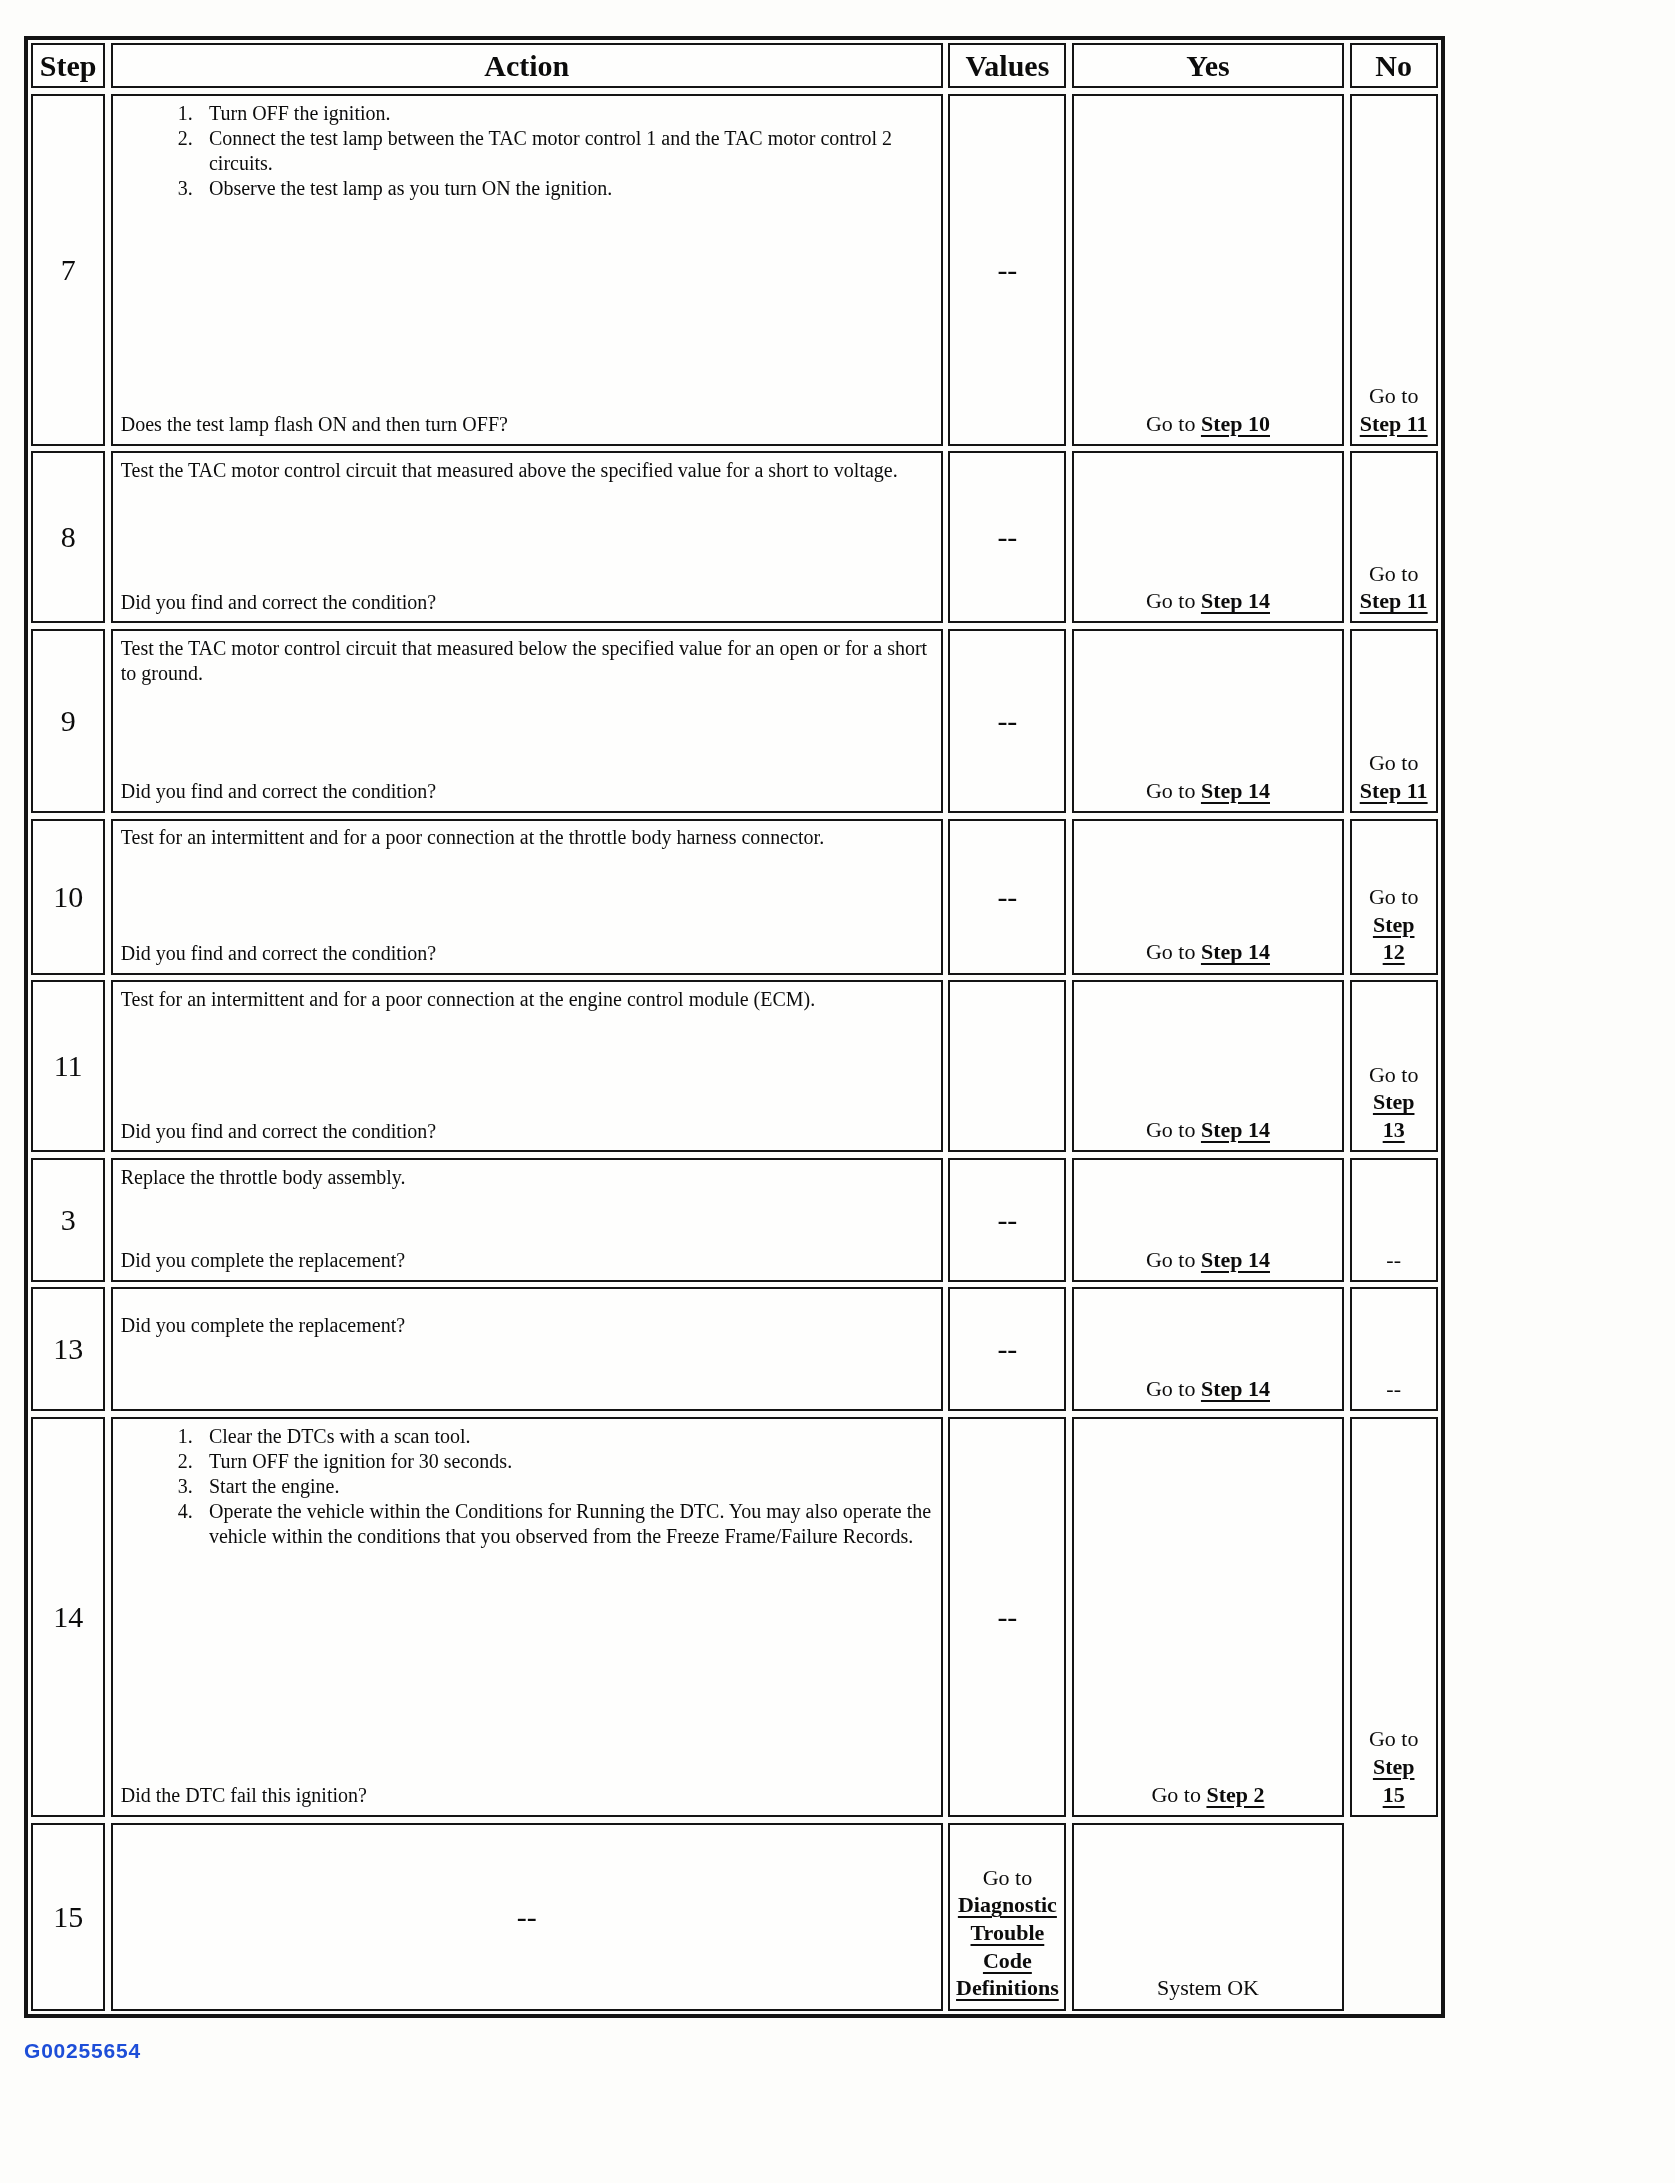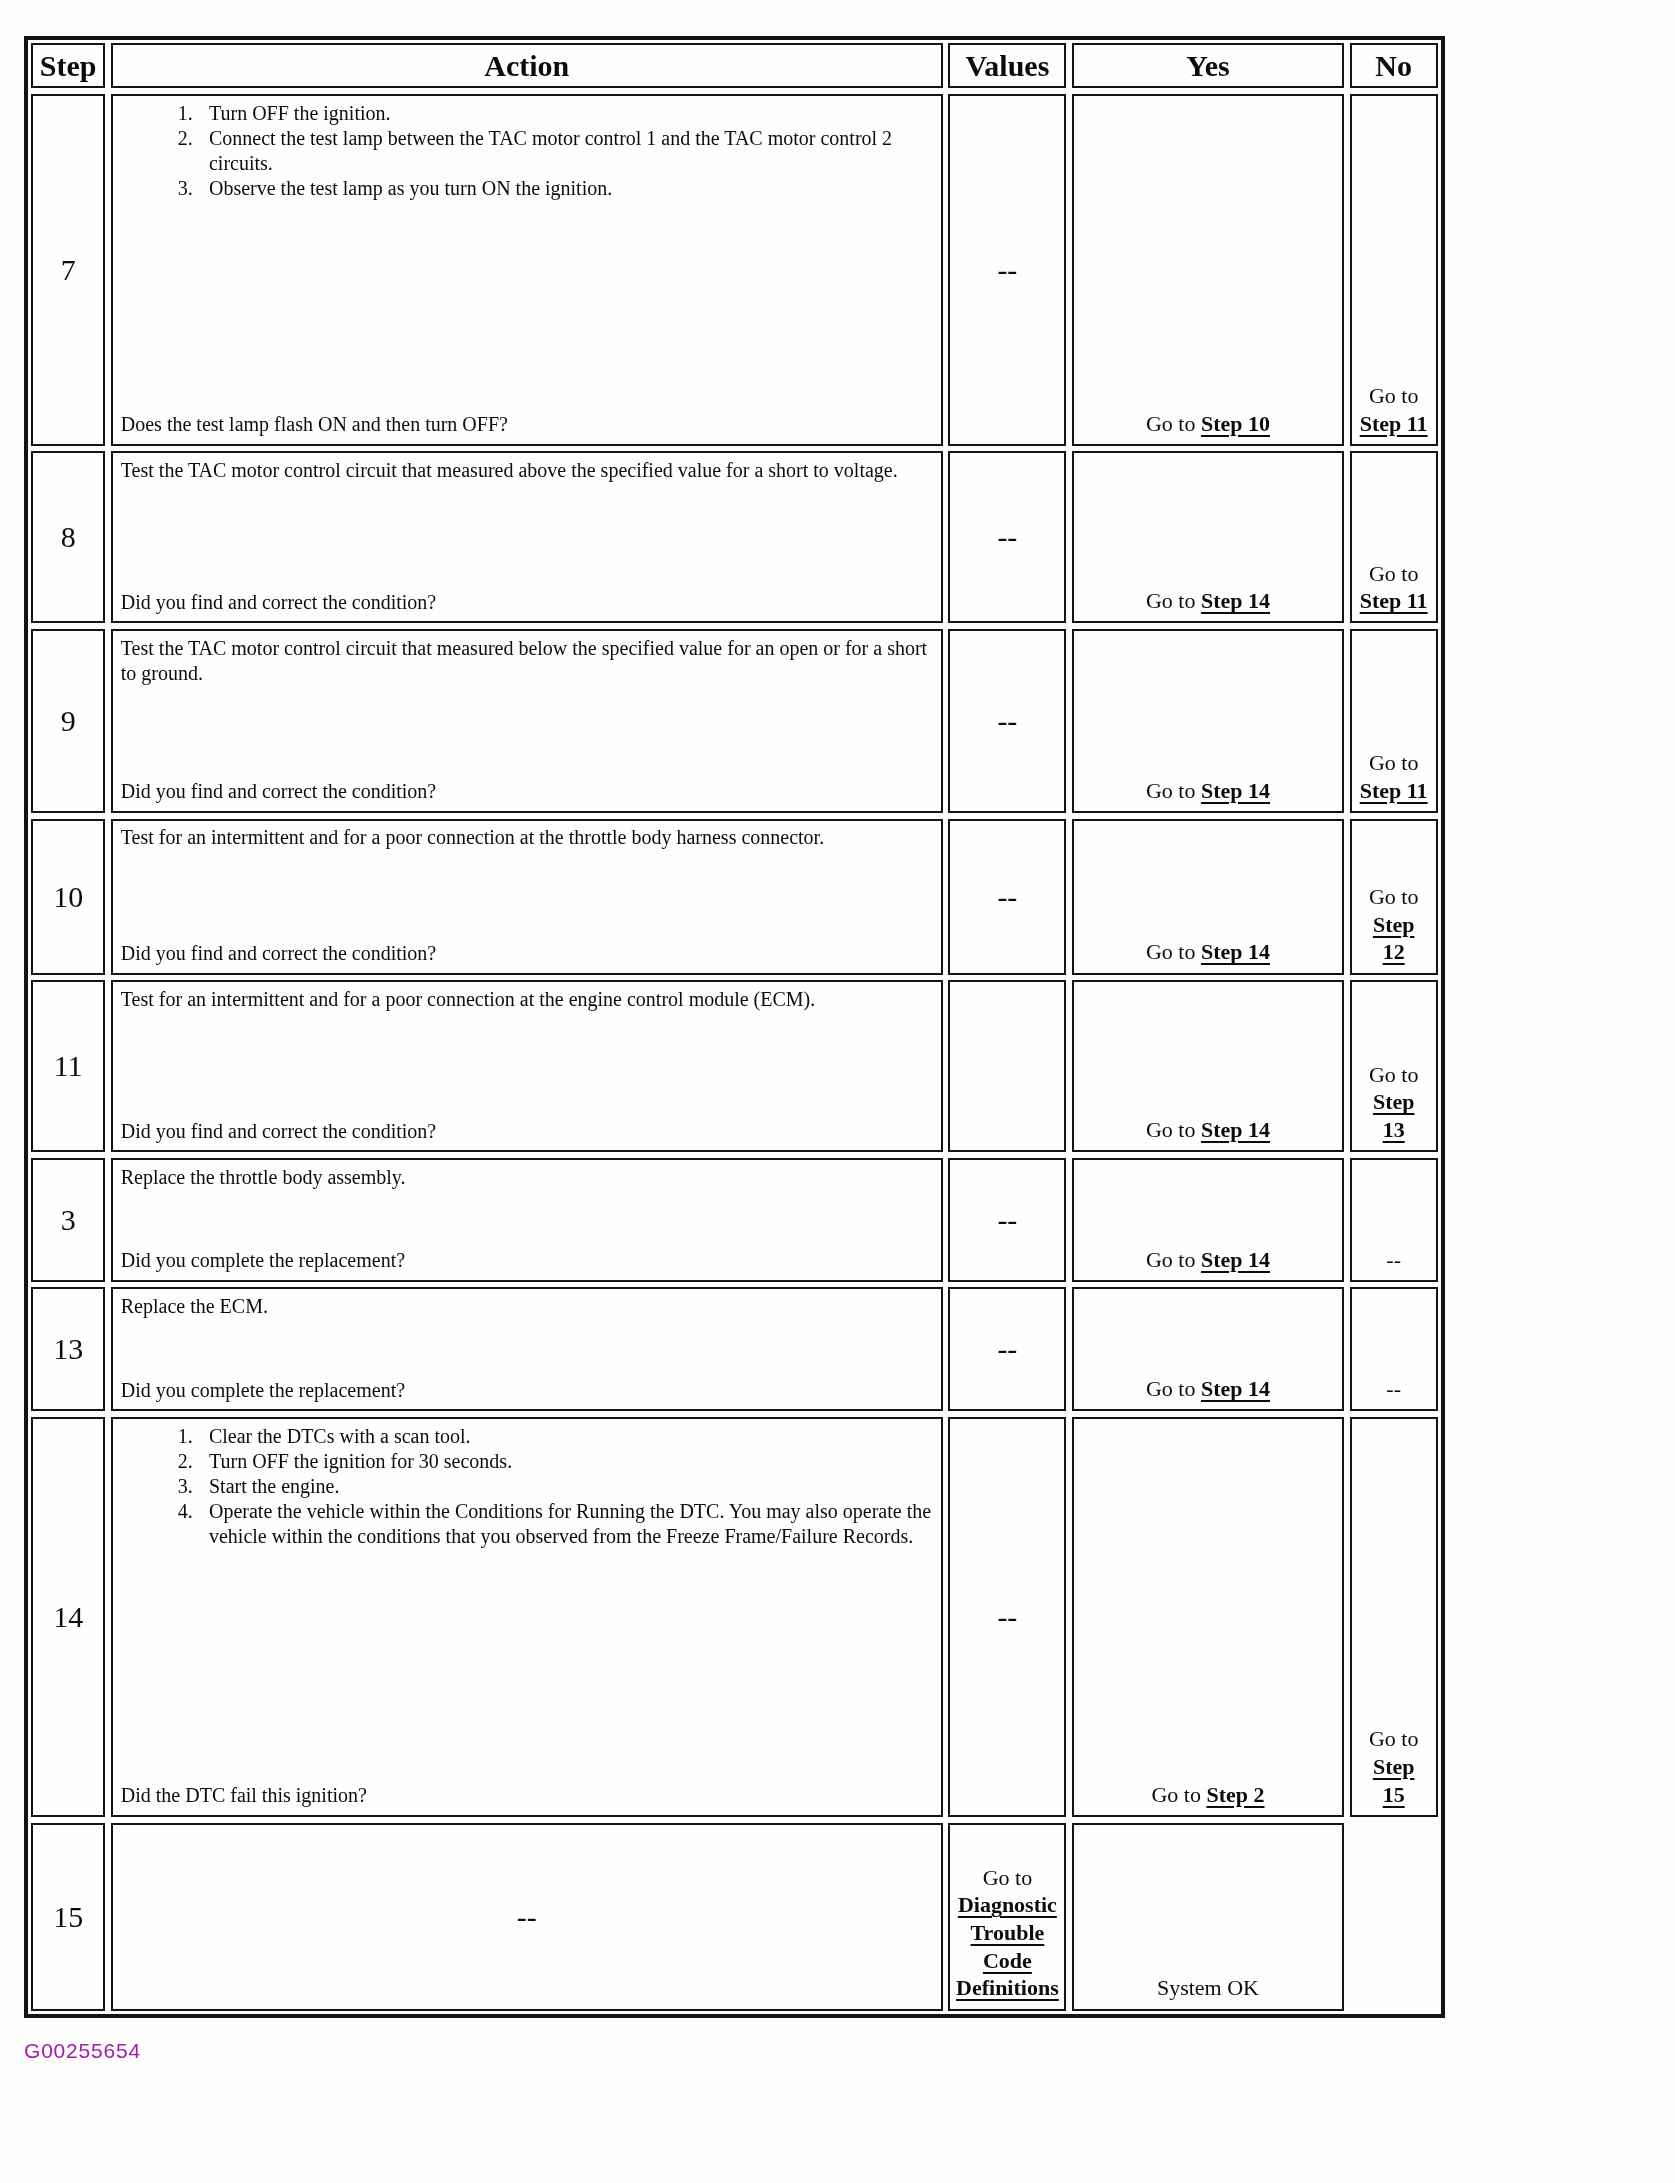--- a/index.html
+++ b/index.html
@@ -80,22 +80,23 @@
     text-decoration: underline;
     text-decoration-thickness: 2.4px;
     text-underline-offset: 4px;
     cursor: pointer;
   }
   .goto-wrap.stacked .goto-prefix { display: block; }
   .footer {
     margin-top: 21px;
     font-family: "Liberation Sans", sans-serif;
     font-size: 21px;
-    color: #a21caf;
+    color: #1d4ed8;
     letter-spacing: 0.8px;
+    font-weight: bold;
   }
 </style>
 </head>
 <body>
 
 <div class="page">
   <div class="doc-table" id="doc-table">
     <div class="trow header-row">
       <div class="cell hcell">Step</div>
       <div class="cell hcell">Action</div>
@@ -225,23 +226,20 @@
         </div>
     <div class="cell goto-cell">
           <div class="goto-wrap">--</div>
         </div>
   </div>
       <div class="trow" style="min-height: 124px;">
     <div class="cell step-cell">
       <span>13</span>
     </div>
     <div class="cell action-cell">
-      <div class="action-body">
-            <div>Replace the ECM.</div>
-          </div>
       <div class="action-question">Did you complete the replacement?</div>
     </div>
     <div class="cell values-cell">
       <span>--</span>
     </div>
     <div class="cell goto-cell">
           <div class="goto-wrap"><span class="goto-prefix">Go to</span> <span class="goto-link">Step 14</span></div>
         </div>
     <div class="cell goto-cell">
           <div class="goto-wrap">--</div>

